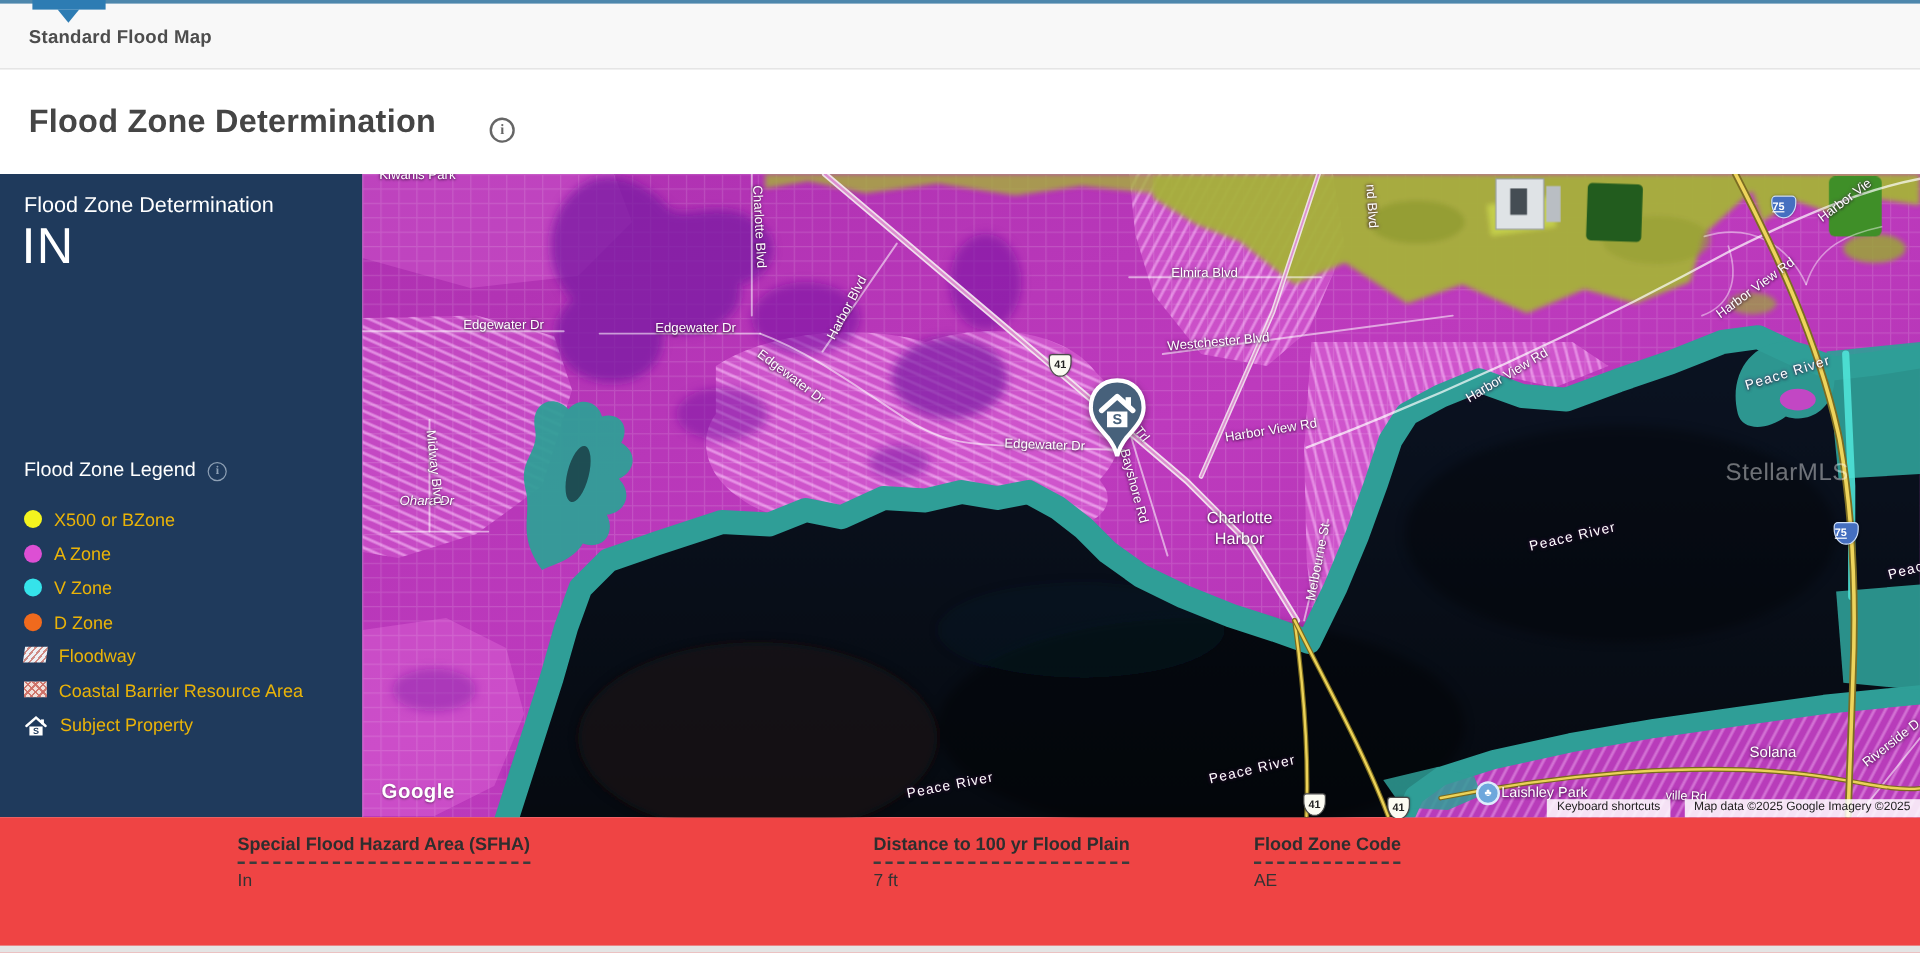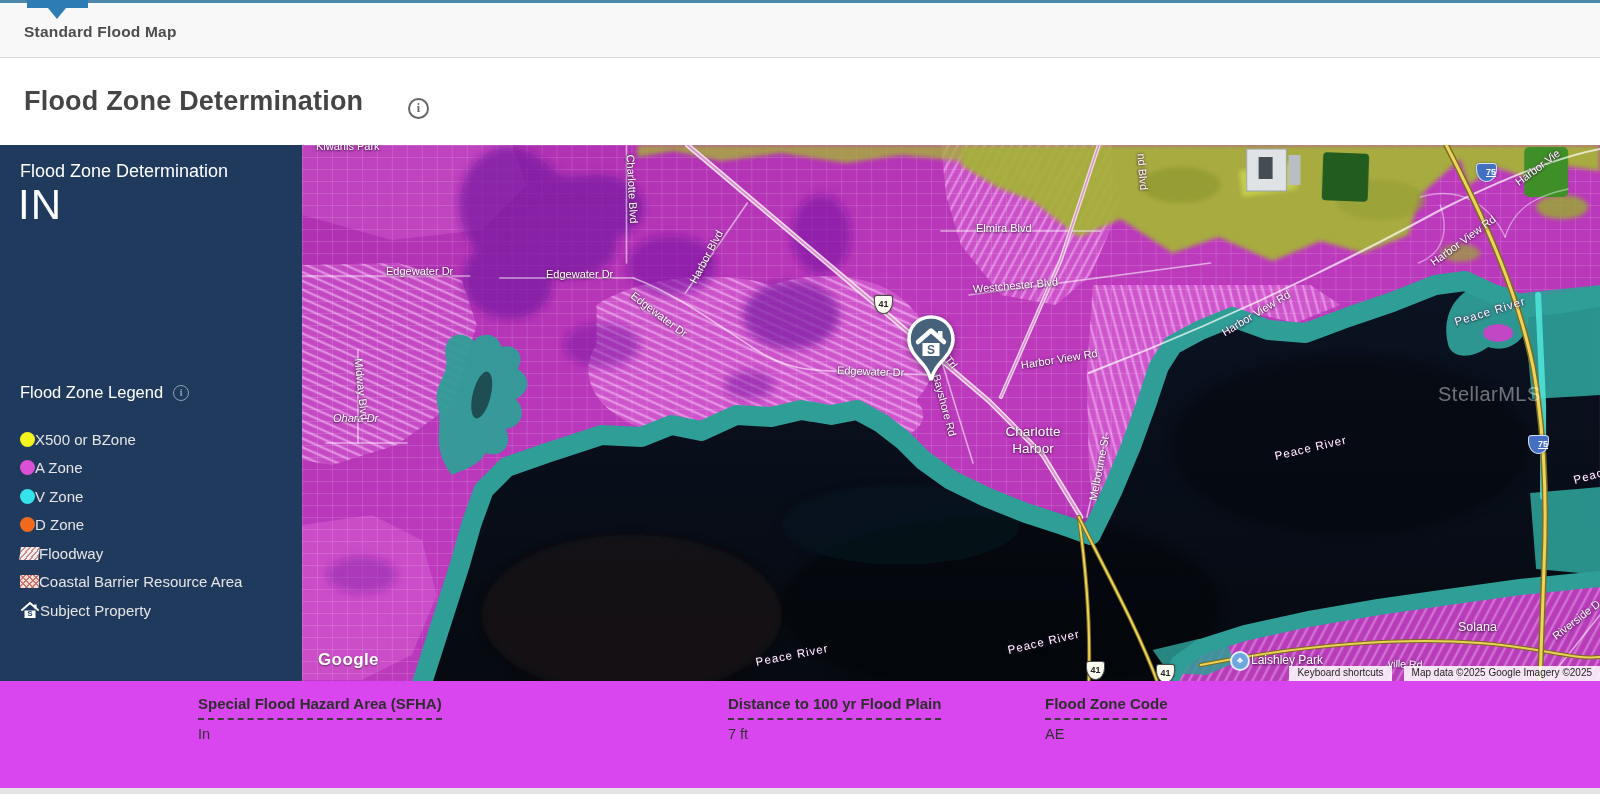--- a/index.html
+++ b/index.html
@@ -23,54 +23,54 @@
   
   .content{position:absolute;top:145px;left:0;width:1600px;height:536px;display:flex;}
 
   
   .sidebar{position:relative;width:302px;height:536px;background:#1f3a5c;flex:none;color:#fff;}
   .sb-title{position:absolute;top:16px;left:20px;font-size:18px;color:#fff;}
   .sb-in{position:absolute;top:36px;left:18px;font-size:42px;font-weight:300;color:#fff;letter-spacing:1px;}
   .legend-title-row{position:absolute;top:238px;left:20px;font-size:16.5px;color:#fff;display:flex;align-items:center;gap:10px;}
   .legend-title-row .info-icon{width:14px;height:14px;border-color:#8ea0b5;color:#8ea0b5;font-size:10px;line-height:14px;border-width:1.5px;}
   .legend{position:absolute;top:280px;left:20px;right:10px;}
-  .leg-item{height:28.5px;display:flex;align-items:center;font-size:15px;color:#e5e5e5;}
+  .leg-item{height:28.5px;display:flex;gap:10px;font-size:15px;color:#eab308;}
   .sw{flex:none;}
   .sw-dot{width:15px;height:15px;border-radius:50%;}
   .sw-hatch1{width:19px;height:13px;transform:skewX(-8deg);
     background:repeating-linear-gradient(125deg,#eef0f4 0 2.6px,#cf8a84 2.6px 4.2px);}
   .sw-hatch2{width:19px;height:13px;
     background:#f2dfda;
     background-image:repeating-linear-gradient(45deg,rgba(205,110,100,.9) 0 1.4px,transparent 1.4px 4.5px),
                      repeating-linear-gradient(-45deg,rgba(205,110,100,.9) 0 1.4px,transparent 1.4px 4.5px);}
   .sw-house{width:20px;height:19px;}
 
   
   .map{position:relative;width:1298px;height:536px;flex:none;overflow:hidden;background:#b536b8;}
   .map svg.base{position:absolute;top:0;left:0;width:100%;height:100%;display:block;}
   .map-label{position:absolute;color:#fff;white-space:nowrap;transform-origin:left center;pointer-events:none;
     text-shadow:0 0 3px rgba(88,18,96,.9),0 1px 2px rgba(0,0,0,.55);line-height:1;}
   .shield-us{position:absolute;width:17px;height:17px;background:#fbfbf2;border:1px solid #4a4a4a;
     border-radius:3px 3px 55% 55%/3px 3px 70% 70%;color:#222;font-size:9px;font-weight:bold;
     text-align:center;line-height:16px;box-shadow:0 0 2px rgba(0,0,0,.4);}
   .shield-i{position:absolute;width:19px;height:17px;background:#456fc0;border:1px solid #cfe0fa;
     border-radius:4px 4px 55% 55%/4px 4px 75% 75%;color:#fff;font-size:9px;font-weight:bold;
-    text-align:right;line-height:16px;box-shadow:0 0 2px rgba(0,0,0,.4);text-decoration:underline;}
+    text-align:left;line-height:16px;box-shadow:0 0 2px rgba(0,0,0,.4);text-decoration:underline;}
   .poi-circle{position:absolute;width:16px;height:16px;border-radius:50%;background:#6ea7dc;
     border:2px solid rgba(235,245,255,.9);color:#fff;font-size:9px;text-align:center;line-height:15px;}
   .pin{position:absolute;left:605px;top:170px;width:48px;height:68px;filter:drop-shadow(0 2px 3px rgba(0,0,0,.4));}
   .watermark{position:absolute;left:1136px;top:238px;font-size:20px;color:rgba(255,255,255,.42);letter-spacing:.5px;}
   .glogo{position:absolute;left:16px;bottom:11px;color:#fff;font-size:17px;font-weight:bold;letter-spacing:.4px;
     text-shadow:0 1px 2px rgba(0,0,0,.45);}
   .attrib{position:absolute;right:0;bottom:0;height:15px;display:flex;font-size:10px;color:#222;}
   .attrib .abox{background:rgba(255,255,255,.85);padding:1px 8px 0 8px;white-space:nowrap;}
   .attrib .abox + .abox{margin-left:12px;}
 
   
-  .bottom{position:absolute;top:681px;left:0;width:1600px;height:113px;background:#d946ef;}
+  .bottom{position:absolute;top:681px;left:0;width:1600px;height:113px;background:#ef4444;}
   .stat{position:absolute;top:0;}
   .stat-label{position:absolute;top:14px;left:0;font-size:15px;font-weight:bold;color:#2e2e2e;white-space:nowrap;
     border-bottom:2px dashed #3c3c3c;padding-bottom:6px;}
   .stat-value{position:absolute;top:45px;left:0;font-size:14.5px;color:#333;white-space:nowrap;}
   .footer-strip{position:absolute;bottom:0;left:0;width:1600px;height:6px;background:#e4e4e4;}
 </style>
 </head>
 <body>
 
 <div class="app">

